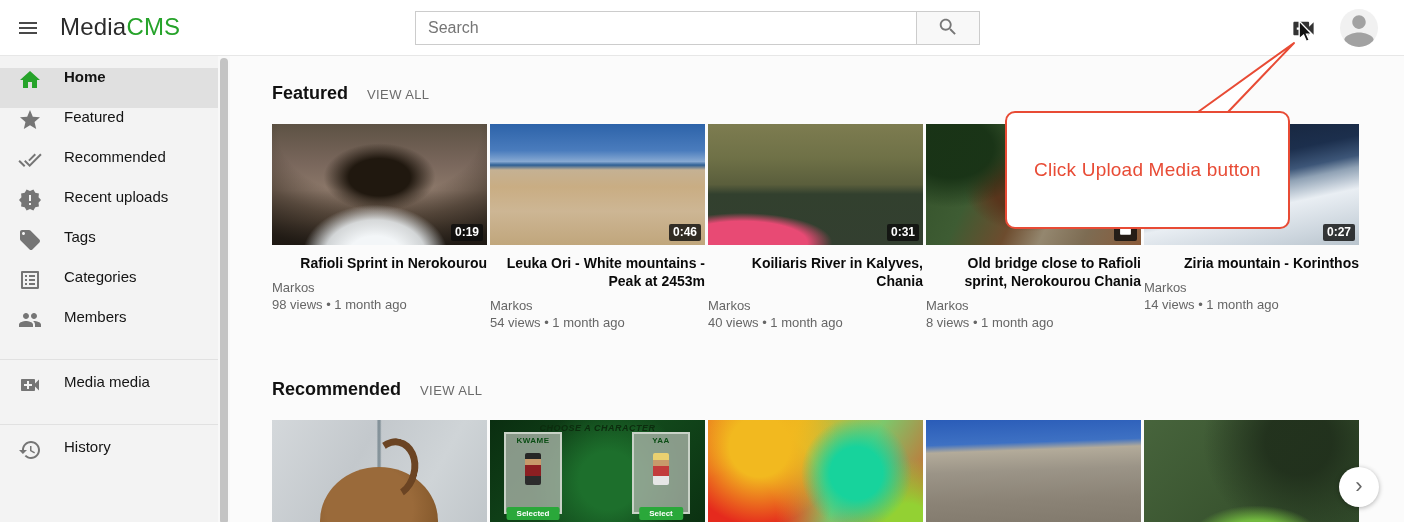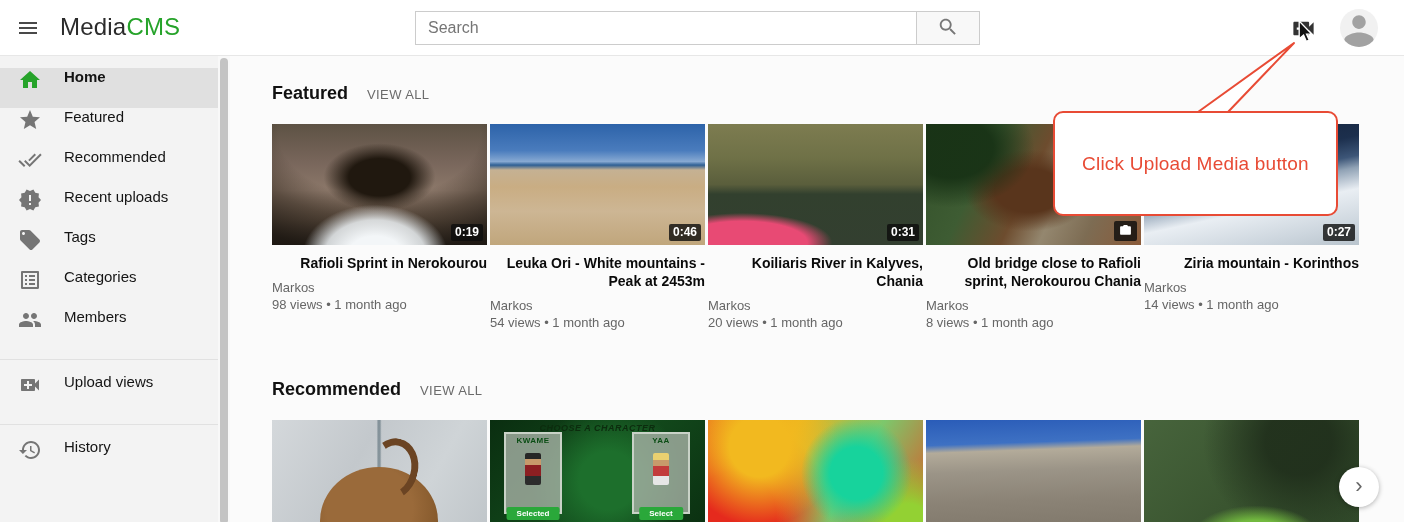--- a/index.html
+++ b/index.html
@@ -111,23 +111,23 @@
     radial-gradient(circle at 72% 18%, rgba(30,44,26,.85) 0 18%, rgba(30,44,26,0) 52%),
     linear-gradient(135deg,#47643c 0%,#3a5530 50%,#2e4628 100%); }
 
   
   .next-btn { position:absolute; left:1339px; top:467px; width:40px; height:40px; border-radius:50%;
               background:#fff; border:none; box-shadow:0 1px 5px rgba(0,0,0,.3); z-index:15;
               display:flex; align-items:center; justify-content:center; cursor:pointer;
               font-size:22px; color:#666; line-height:1; padding-bottom:3px; }
 
   
-  .callout { position:absolute; left:1005px; top:111px; width:285px; height:105px; background:#fff;
+  .callout { position:absolute; left:1005px; top:111px; width:285px; height:118px; background:#fff;
              border:2px solid #e84b35; border-radius:10px; z-index:30; display:flex; align-items:center;
-             justify-content:center;margin-left:48px; }
+             justify-content:center; }
   .callout-text { font-size:19px; color:#e84b35; letter-spacing:.2px; }
   .callout-tail { position:absolute; left:1190px; top:38px; width:120px; height:78px; z-index:31; }
   .cursor { position:absolute; left:1298px; top:20px; z-index:40; }
 </style>
 </head>
 <body>
 
 <div class="header">
   <button class="hamburger">
     <svg viewBox="0 0 24 24" width="24" height="24">
@@ -214,21 +214,21 @@
       </span>
     <span class="nav-label">Members</span>
   </div>
   <div class="nav-divider"></div>
   <div class="nav-item">
     <span class="nav-icon">
         <svg viewBox="0 0 24 24" width="24" height="24">
           <path d="M17 10.5V7c0-.55-.45-1-1-1H4c-.55 0-1 .45-1 1v10c0 .55.45 1 1 1h12c.55 0 1-.45 1-1v-3.5l4 4v-11l-4 4zM14 13h-3v3H9v-3H6v-2h3V8h2v3h3v2z"></path>
         </svg>
       </span>
-    <span class="nav-label">Upload views</span>
+    <span class="nav-label">Media media</span>
   </div>
   <div class="nav-divider"></div>
   <div class="nav-item">
     <span class="nav-icon">
         <svg viewBox="0 0 24 24" width="24" height="24">
           <path d="M13 3c-4.97 0-9 4.03-9 9H1l3.89 3.89.07.14L9 12H6c0-3.87 3.13-7 7-7s7 3.13 7 7-3.13 7-7 7c-1.93 0-3.68-.79-4.94-2.06l-1.42 1.42C8.27 19.99 10.51 21 13 21c4.97 0 9-4.03 9-9s-4.03-9-9-9zm-1 5v5l4.28 2.54.72-1.21-3.5-2.08V8h-1.5z"></path>
         </svg>
       </span>
     <span class="nav-label">History</span>
   </div>
@@ -260,21 +260,21 @@
         <div class="card-title">Leuka Ori - White mountains - Peak at 2453m</div>
         <div class="card-author">Markos</div>
         <div class="card-meta">54 views • 1 month ago</div>
       </div>
       <div class="card">
         <div class="thumb th-kayak">
           <span class="dur">0:31</span>
         </div>
         <div class="card-title">Koiliaris River in Kalyves, Chania</div>
         <div class="card-author">Markos</div>
-        <div class="card-meta">20 views • 1 month ago</div>
+        <div class="card-meta">40 views • 1 month ago</div>
       </div>
       <div class="card">
         <div class="thumb th-bridge">
           <span class="dur-icon"><svg viewBox="0 0 24 24" width="13" height="13">
                 <path fill="#fff" d="M12 15.2a3.2 3.2 0 1 0 0-6.4 3.2 3.2 0 0 0 0 6.4zM9 2 7.17 4H4c-1.1 0-2 .9-2 2v12c0 1.1.9 2 2 2h16c1.1 0 2-.9 2-2V6c0-1.1-.9-2-2-2h-3.17L15 2H9z"></path>
               </svg></span>
         </div>
         <div class="card-title">Old bridge close to Rafioli sprint, Nerokourou Chania</div>
         <div class="card-author">Markos</div>
         <div class="card-meta">8 views • 1 month ago</div>

